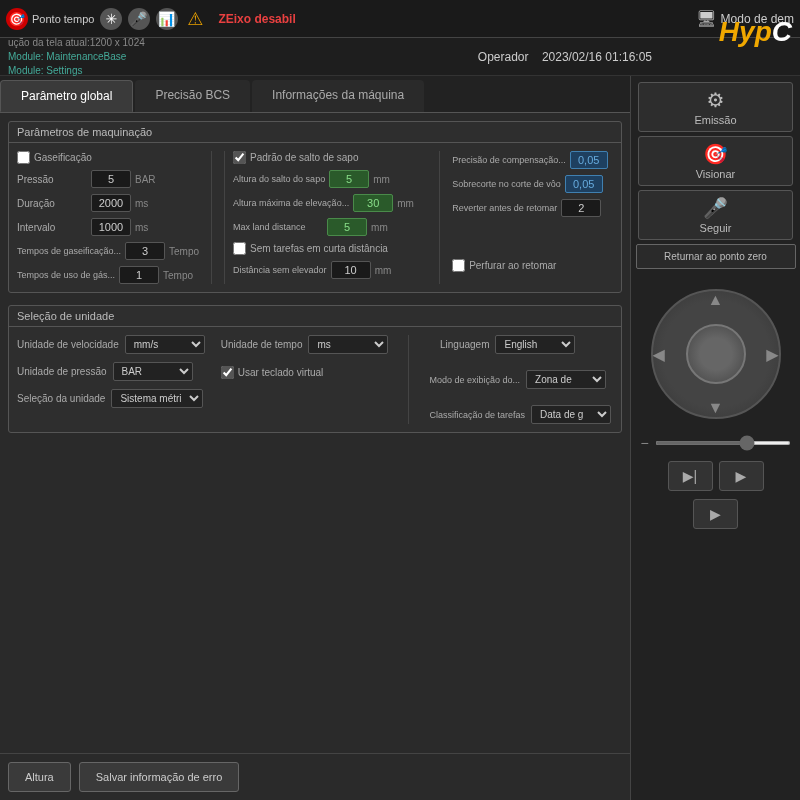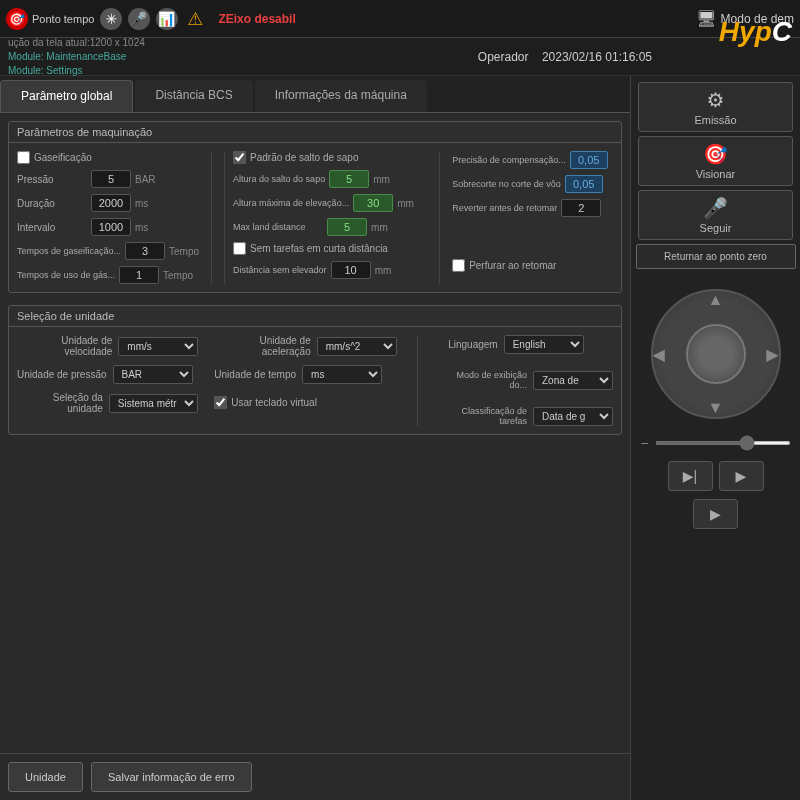--- a/index.html
+++ b/index.html
@@ -431,21 +431,21 @@
 
 <div class="main-layout">
 
   <div class="left-content">
 
     <div class="tabs">
       <div class="tab active">
         <span>Parâmetro global</span>
       </div>
       <div class="tab inactive">
-        <span>Distância BCS</span>
+        <span>Precisão BCS</span>
       </div>
       <div class="tab inactive">
         <span>Informações da máquina</span>
       </div>
     </div>
 
     <div class="section">
       <div class="section-title">Parâmetros de maquinação</div>
       <div class="section-body">
         <div class="params-grid">
@@ -562,26 +562,20 @@
             <div class="unit-row">
               <span class="unit-label">Seleção da unidade</span>
               <select class="unit-select">
                 <option>Sistema métri</option>
               </select>
             </div>
           </div>
 
           <div style="display:flex;flex-direction:column;gap:8px;">
             <div class="unit-row">
-              <span class="unit-label">Unidade de aceleração</span>
-              <select class="unit-select">
-                <option>mm/s^2</option>
-              </select>
-            </div>
-            <div class="unit-row">
               <span class="unit-label">Unidade de tempo</span>
               <select class="unit-select">
                 <option>ms</option>
               </select>
             </div>
             <div class="checkbox-label" style="margin-top:4px;">
               <input type="checkbox" checked="" style="">
               <span>Usar teclado virtual</span>
             </div>
           </div>
@@ -608,21 +602,21 @@
               </select>
             </div>
           </div>
 
         </div>
       </div>
     </div>
 
     <div style="flex:1;"></div>
     <div class="bottom-bar">
-      <button class="bottom-btn">Unidade</button>
+      <button class="bottom-btn">Altura</button>
       <button class="bottom-btn">Salvar informação de erro</button>
     </div>
 
   </div>
 
   <div class="right-panel">
 
     <div class="side-func-btn">
       <span style="font-size:20px;">⚙</span>
       <span>Emissão</span>

